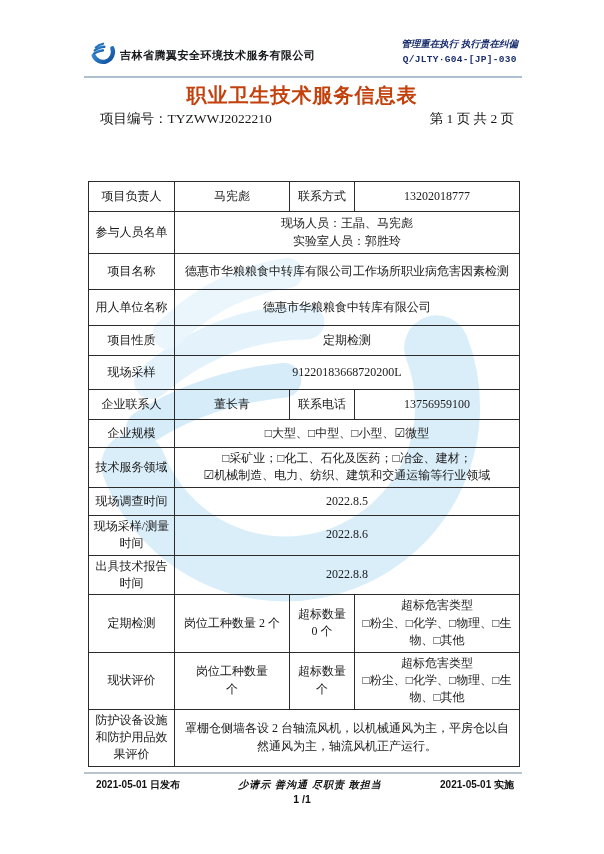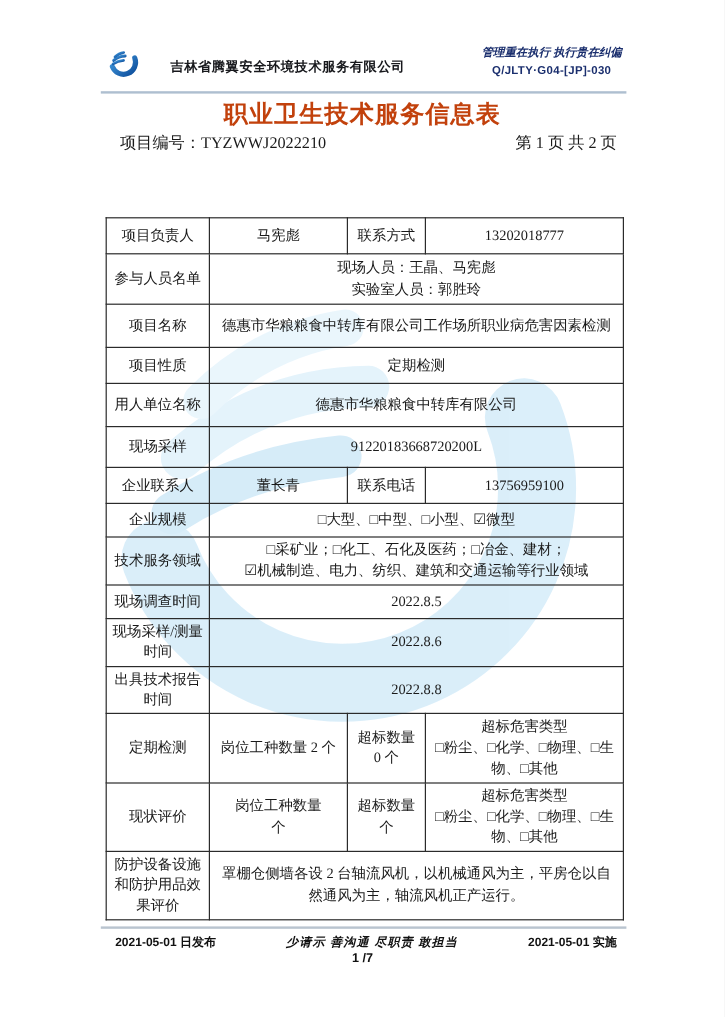--- a/index.html
+++ b/index.html
@@ -15,33 +15,33 @@
   
   .watermark{
     position:absolute;left:42px;top:230px;width:520px;height:470px;
     opacity:.42;pointer-events:none;z-index:0;
   }
   
   .hdr{
     position:absolute;left:88px;right:86px;top:36px;height:38px;
     display:flex;justify-content:space-between;align-items:flex-start;z-index:2;
   }
-  .brand{display:flex;align-items:center;gap:22px;margin-top:6px;}
+  .brand{display:flex;align-items:center;gap:0;margin-top:6px;}
   .brand .logo{width:32px;height:27px;display:inline-block;}
   .company{
     font-family:"Liberation Sans","DejaVu Sans",sans-serif;
     font-weight:bold;font-size:11px;color:#17181c;letter-spacing:.5px;white-space:nowrap;
   }
   .codes{text-align:center;margin-top:2px;}
   .slogan{
     font-family:"Liberation Sans","DejaVu Sans",sans-serif;
     font-weight:bold;font-style:italic;font-size:9.5px;color:#1b2f6e;white-space:nowrap;
   }
   .doccode{
-    font-family:Liberation Sans, sans-serif;
+    font-family:Liberation Mono, monospace;
     font-weight:bold;font-size:9.5px;color:#1b2f6e;margin-top:3px;letter-spacing:.3px;
   }
   .hrule{
     position:absolute;left:84px;right:82px;top:76px;height:2px;
     background:#aebfd0;z-index:2;
   }
   .title{
     position:absolute;left:0;right:0;top:82px;margin:0;
     text-align:center;font-size:20px;font-weight:bold;color:#c2410c;
     letter-spacing:1px;z-index:2;
@@ -151,27 +151,27 @@
       <td class="lbl">参与人员名单</td>
       <td colspan="3">
         <span class="l">现场人员：王晶、马宪彪</span>
         <span class="l">实验室人员：郭胜玲</span>
       </td>
     </tr>
     <tr style="height:36px">
       <td class="lbl">项目名称</td>
       <td colspan="3">德惠市华粮粮食中转库有限公司工作场所职业病危害因素检测</td>
     </tr>
+    <tr style="height:36px">
+      <td class="lbl">用人单位名称</td>
+      <td colspan="3">德惠市华粮粮食中转库有限公司</td>
+    </tr>
     <tr style="height:30px">
       <td class="lbl">项目性质</td>
       <td colspan="3">定期检测</td>
-    </tr>
-    <tr style="height:36px">
-      <td class="lbl">用人单位名称</td>
-      <td colspan="3">德惠市华粮粮食中转库有限公司</td>
     </tr>
     <tr style="height:34px">
       <td class="lbl">现场采样</td>
       <td colspan="3">91220183668720200L</td>
     </tr>
     <tr style="height:30px">
       <td class="lbl">企业联系人</td>
       <td>董长青</td>
       <td class="lbl">联系电话</td>
       <td>13756959100</td>
@@ -233,15 +233,15 @@
   </tbody>
       </table>
   </div>
 
   <div class="frule"></div>
   <div class="ftr">
     <span>2021-05-01 日发布</span>
     <span class="mid">少请示 善沟通 尽职责 敢担当</span>
     <span>2021-05-01 实施</span>
   </div>
-  <div class="pageno">1 /7</div>
+  <div class="pageno">1 /1</div>
 
 </div>
 
 </body></html>

